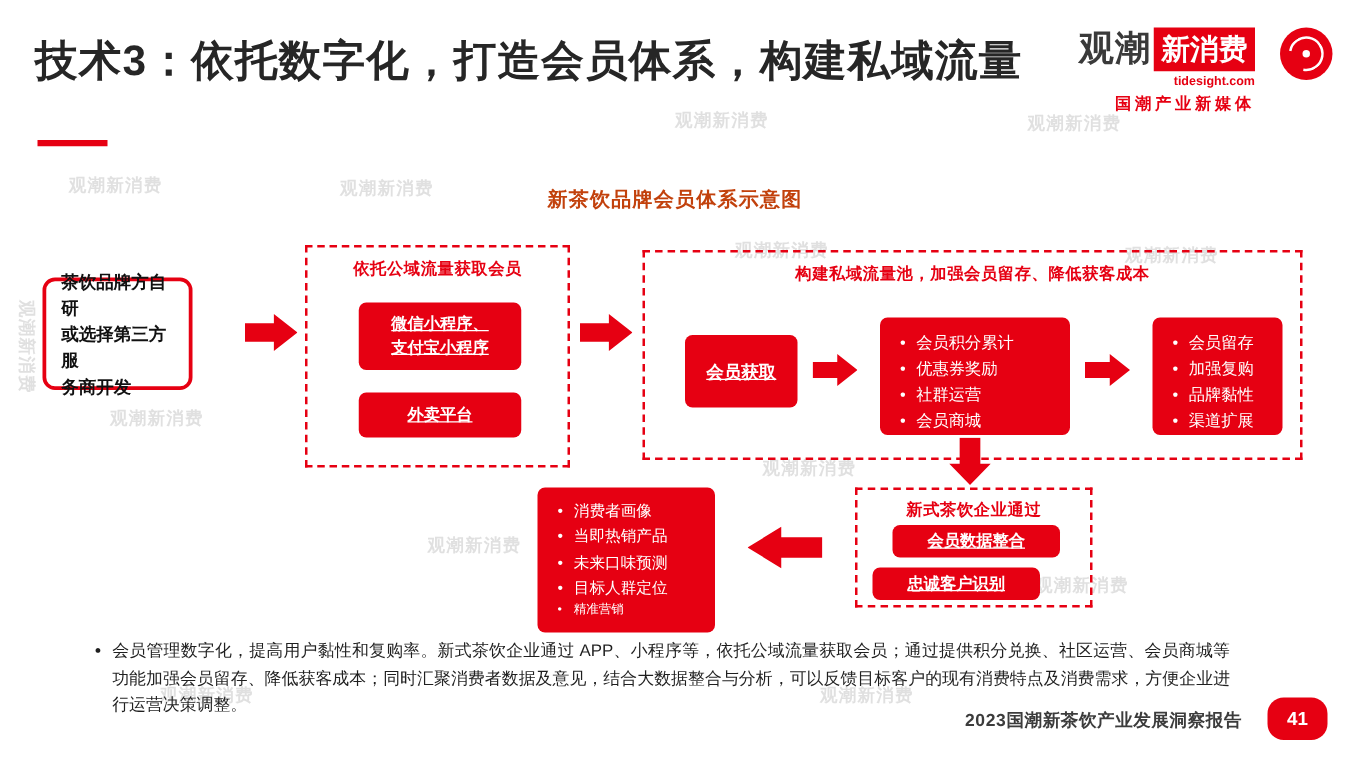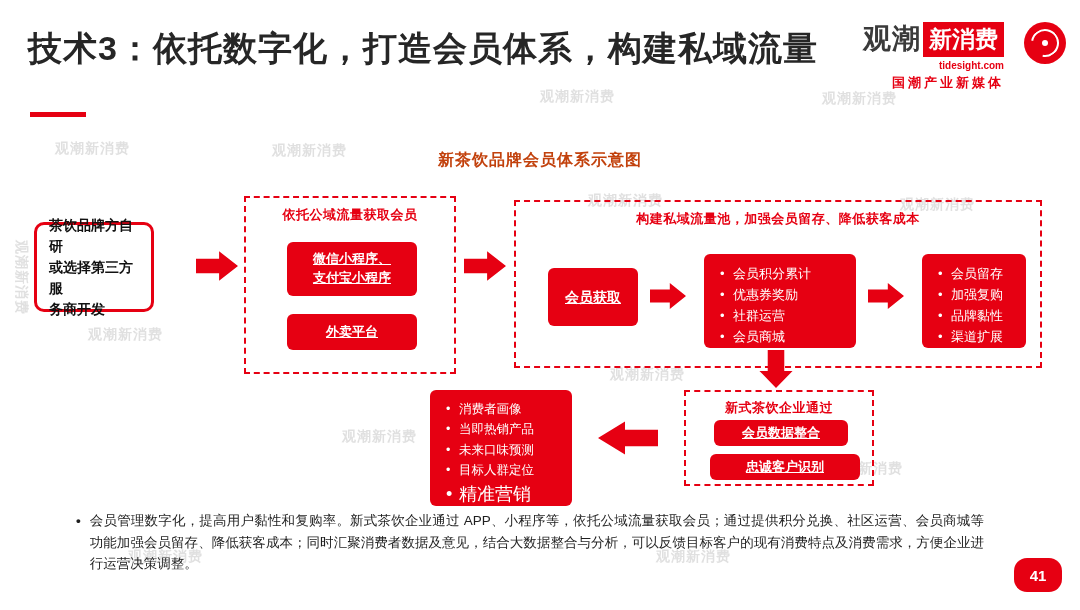--- a/index.html
+++ b/index.html
@@ -137,33 +137,34 @@
       <div class="li">品牌黏性</div>
       <div class="li">渠道扩展</div>
     </div>
   </div>
 
   <div class="arrow down" style="left:758px;top:350px;width:36px;height:38px"></div>
 
   <div class="group" style="left:684px;top:390px;width:190px;height:96px">
     <div class="group-title" style="margin-top:7px">新式茶饮企业通过</div>
     <div class="red-box" style="left:28px;top:28px;width:134px;height:26px;font-size:13px">会员数据整合</div>
-    <div class="red-box" style="left:24px;top:62px;width:150px;height:26px;font-size:13px">忠诚客户识别</div>
+    <div class="red-box" style="left:12px;top:62px;width:134px;height:26px;font-size:13px">忠诚客户识别</div>
   </div>
 
   <div class="arrow left" style="left:598px;top:420px;width:60px;height:36px"></div>
 
   <div class="list-box" style="left:430px;top:390px;width:142px;height:116px">
     <div class="li" style="font-size:12.5px">消费者画像</div>
     <div class="li" style="font-size:12.5px">当即热销产品</div>
     <div class="li" style="font-size:12.5px">未来口味预测</div>
     <div class="li" style="font-size:12.5px">目标人群定位</div>
-    <div class="li" style="font-size:18px">精准营销</div>
+    <div class="li" style="font-size:10px">精准营销</div>
   </div>
 
   <div class="body-bullet">
     <span class="marker">•</span>
     <span class="txt">会员管理数字化，提高用户黏性和复购率。新式茶饮企业通过 APP、小程序等，依托公域流量获取会员；通过提供积分兑换、社区运营、会员商城等功能加强会员留存、降低获客成本；同时汇聚消费者数据及意见，结合大数据整合与分析，可以反馈目标客户的现有消费特点及消费需求，方便企业进行运营决策调整。</span>
   </div>
 
+  <div class="footer-report">2023国潮新茶饮产业发展洞察报告</div>
   <div class="page-box">41</div>
 
 </div>
 
 </body></html>

